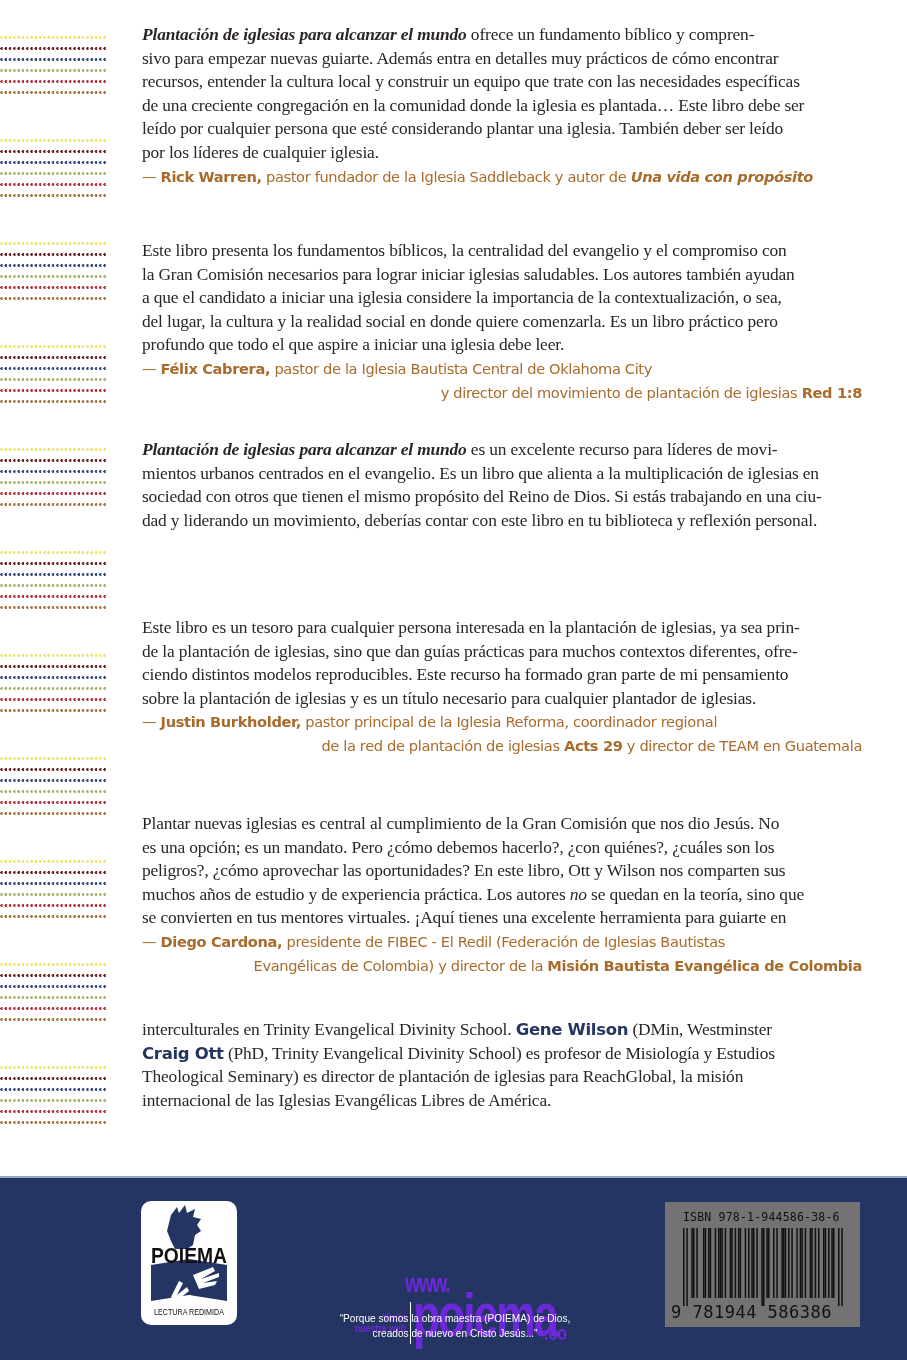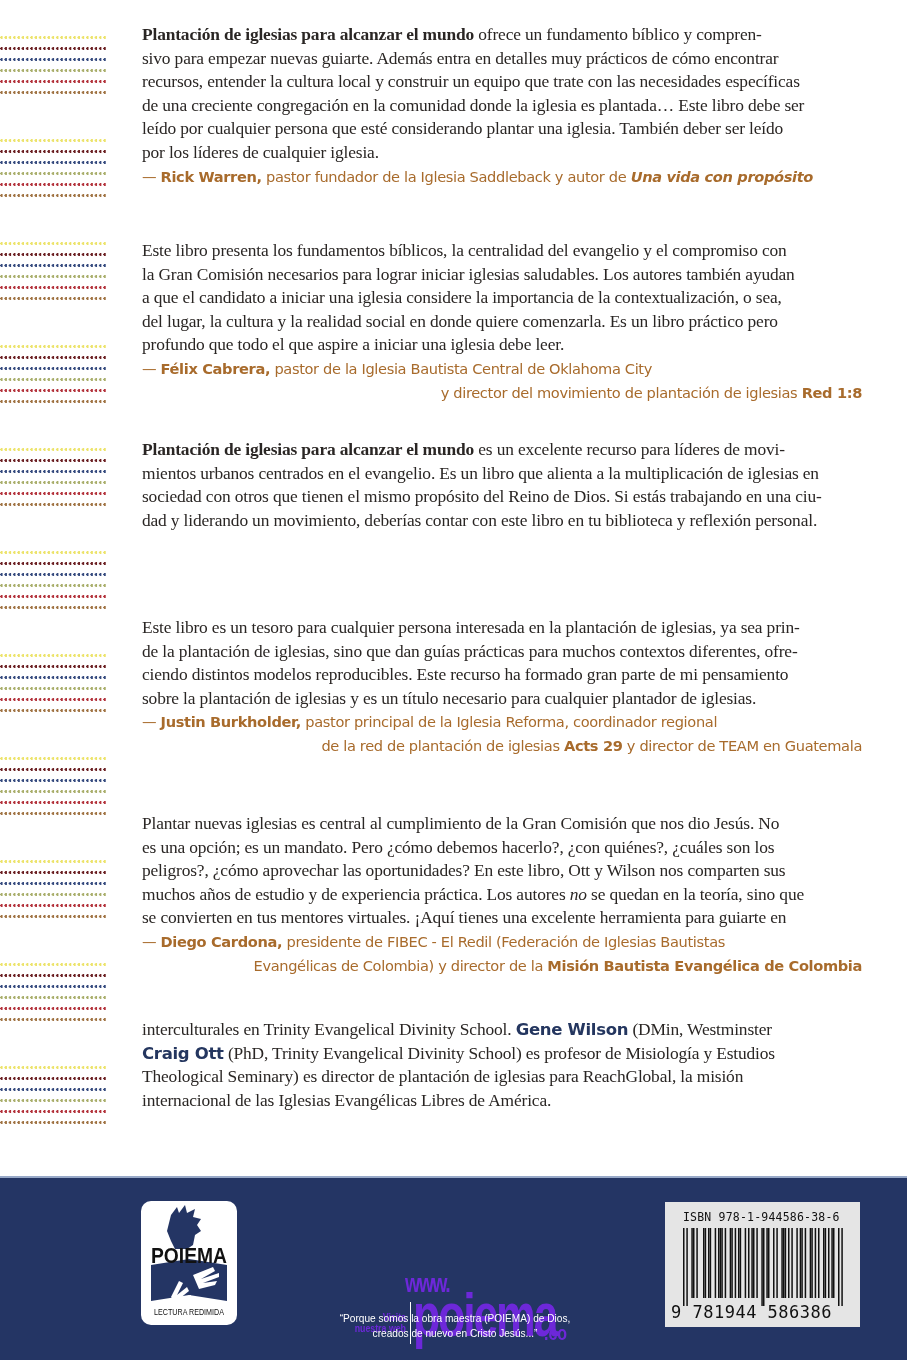--- a/index.html
+++ b/index.html
@@ -2,39 +2,39 @@
 <html><head>
 <meta charset="utf-8">
 <style>
   html, body { margin:0; padding:0; }
   body { width:907px; height:1360px; background:#ffffff; position:relative; overflow:hidden; font-family:"DejaVu Serif", serif; }
   .dots { position:absolute; left:0; width:107px; }
   .dot-row { height:3px; margin-bottom:8px; background-size:4.3px 3px; background-repeat:repeat-x; }
   .content { position:absolute; left:142px; top:0; width:730px; }
   .quote { position:absolute; left:0; width:720px; }
   .qbody { font-family:"Liberation Serif", "DejaVu Serif", serif; font-size:17.4px; line-height:23.6px; color:#2a2624; letter-spacing:-0.15px; }
-  .qbody b { font-weight:bold;margin-top:16px; }
+  .qbody b { font-style:italic; font-weight:bold;margin-top:16px; }
   .qbody i { font-style:italic; }
   .attr { font-family:"DejaVu Sans", sans-serif; font-size:14.6px; line-height:23.6px; color:#a86b2c; letter-spacing:-0.35px; }
   .attr .name, .attr .bold { font-weight:bold; }
   .attr .ital { font-style:italic; }
   .attr-line2 { padding-left:14px;text-align:right; }
   .bio { position:absolute; left:0; top:1018px; width:720px; font-family:"Liberation Serif", "DejaVu Serif", serif; font-size:17.4px; line-height:23.6px; color:#2a2624; letter-spacing:-0.15px; }
   .bio .author { font-family:"DejaVu Sans", sans-serif; font-weight:bold; color:#24365f; font-size:16.5px; letter-spacing:-0.3px; }
   .footer { position:absolute; left:0; top:1176px; width:907px; height:184px; background:#243564; border-top:2px solid #98a9c8; }
   .logo { position:absolute; left:141px; top:1201px; width:96px; height:124px; background:#fff; border-radius:10px; }
   .logo svg { position:absolute; left:0; top:0; }
   .web { position:absolute; left:340px; top:1220px; width:240px; height:80px; color:#6d28d9;margin-top:48px; }
   .web .www { position:absolute; left:65px; top:0; font-family:"Liberation Sans", sans-serif; font-weight:bold; font-size:26px; letter-spacing:-2px; transform:scaleX(0.75); transform-origin:left; }
   .web .visita { position:absolute; left:0; top:44px; width:66px; text-align:right; font-family:"Liberation Sans", sans-serif; font-weight:bold; font-size:11px; line-height:11px; transform:scaleX(0.8); transform-origin:right; }
   .web .bar { position:absolute; left:70px; top:34px; width:1px; height:42px; background:#fff; }
   .web .poiema { position:absolute; left:73px; top:16px; font-family:"Liberation Sans", sans-serif; font-weight:bold; font-size:62px; line-height:62px; letter-spacing:-3px; transform:scaleX(0.72); transform-origin:left; }
   .web .co { position:absolute; left:204px; top:54px; font-family:"Liberation Sans", sans-serif; font-weight:bold; font-size:20px; transform:scaleX(0.8); transform-origin:left; }
   .tagline { position:absolute; left:320px; top:1311px; width:270px; text-align:center; color:#fff; font-family:"Liberation Sans", sans-serif; font-size:11.5px; line-height:15px; transform:scaleX(0.88); }
-  .barcode { position:absolute; left:665px; top:1202px; width:195px; height:125px; background:#e5e5e5; }
+  .barcode { position:absolute; left:665px; top:1202px; width:195px; height:125px; background:#737373; }
   .isbn { position:absolute; left:18px; top:8px; font-family:"DejaVu Sans Mono", monospace; font-size:11.5px; color:#111; letter-spacing:0.2px; }
   .bars { position:absolute; left:18px; top:26px; width:160px; height:78px; }
   .digits { position:absolute; left:6px; top:100px; font-family:"DejaVu Sans Mono", monospace; font-size:17px; color:#111; letter-spacing:0.5px; }
 </style>
 </head>
 <body>
 
 <div id="dot-groups">
     <div class="dots" style="top: 36px;">
       <div class="dot-row" style="background-image: radial-gradient(circle at 1.5px 1.5px, rgb(236, 227, 106) 1.3px, transparent 1.5px);"></div>

